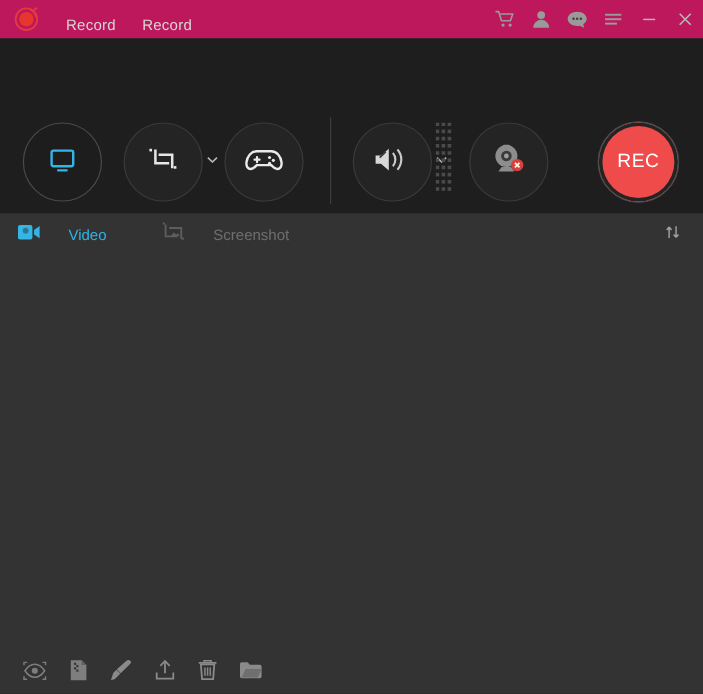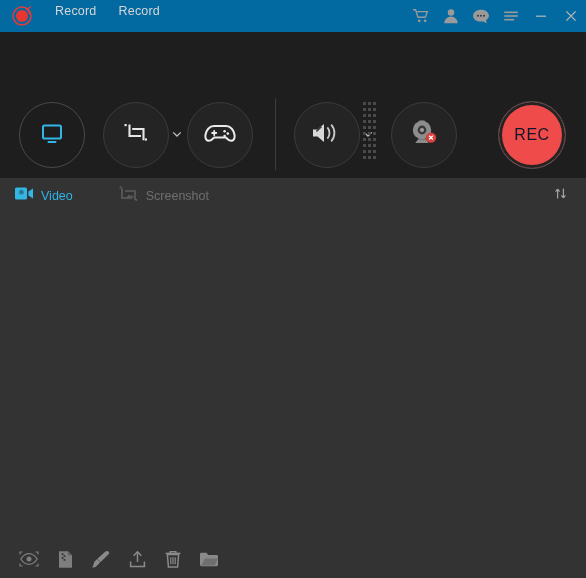--- a/index.html
+++ b/index.html
@@ -18,23 +18,23 @@
     overflow: hidden;
     background: #333333;
     display: flex;
     flex-direction: column;
   }
 
   
   .titlebar {
     height: 32px;
     min-height: 32px;
-    background: #0369a1;
-    display: flex;
-    align-items: flex-start;
+    background: #be185d;
+    display: flex;
+    align-items: flex-end;
     position: relative;
   }
   .logo {
     width: 30px;
     height: 32px;
     display: flex;
     align-items: center;
     justify-content: center;
     margin-left: 8px;
   }
@@ -128,21 +128,21 @@
     width: 66px;
     height: 66px;
     border-radius: 50%;
     background: #ef4b4b;
     border: 1px solid #4a4a4a;
     box-shadow: 0 0 0 3px #242424 inset, 0 0 0 0 transparent;
     display: flex;
     align-items: center;
     justify-content: center;
     cursor: default;
-    color: #0f172a;
+    color: #ffffff;
     font-size: 16px;
     letter-spacing: .5px;
   }
 
   .list-toggle {
     position: absolute;
     left: 8px;
     top: 146px;
     display: flex;
     align-items: center;
@@ -164,21 +164,21 @@
     min-height: 35px;
     background: #333333;
     display: flex;
     align-items: center;
     position: relative;
     border-bottom: 1px solid #333333;
   }
   .tab {
     display: flex;
     align-items: center;
-    gap: 7px;
+    gap: 23px;
     margin-left: 14px;
     cursor: default;
     height: 35px;
     padding-right: 4px;
   }
   .tab.second { margin-left: 42px; }
   .tab-label { font-size: 12.5px; }
   .tab.active .tab-label { color: #2fb4e8; }
   .tab.inactive .tab-label { color: #6f6f6f; text-align: center; }
   .sort-btn {

